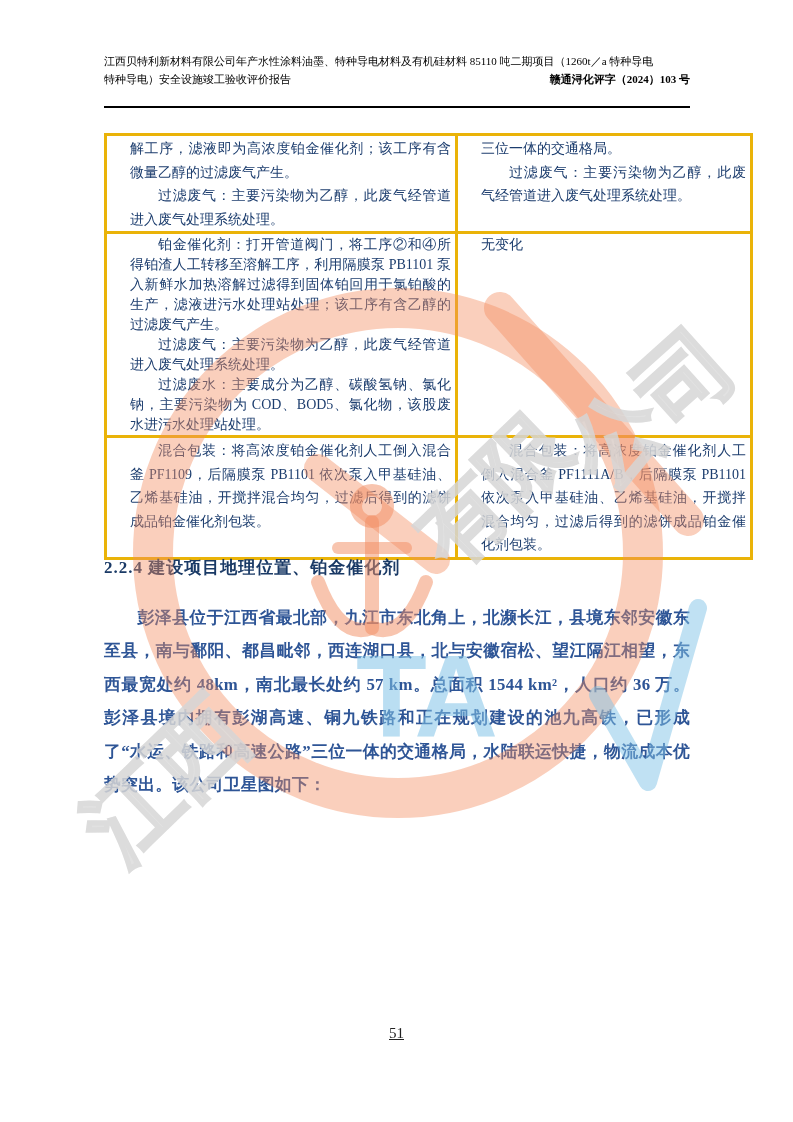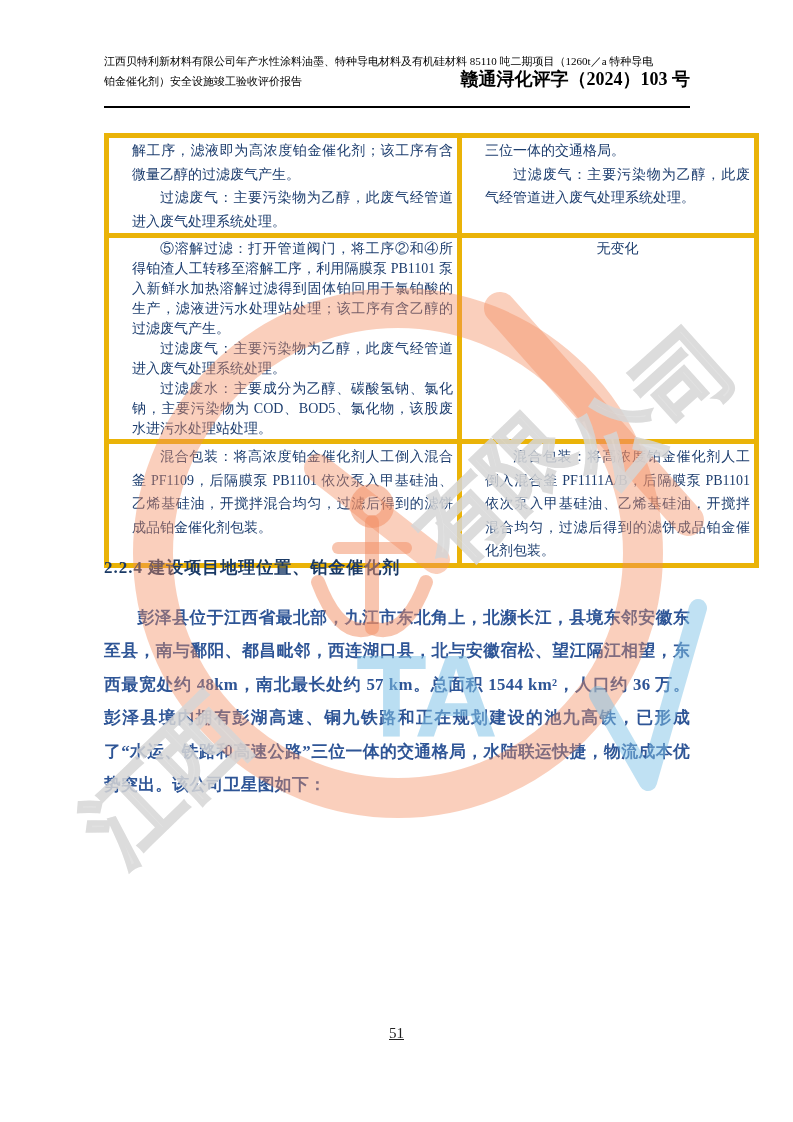--- a/index.html
+++ b/index.html
@@ -8,34 +8,34 @@
     font-family:"Liberation Serif","DejaVu Serif",serif;
   }
   .layer{position:absolute;left:0;top:0;width:793px;height:1122px;}
   .content{z-index:1;}
   .wmlayer{z-index:2;pointer-events:none;}
 
   
   .hdr{position:absolute;left:104px;top:53px;width:586px;font-size:11px;line-height:17.5px;
        color:#000;text-align:justify;}
   .hdr-line3{display:flex;justify-content:space-between;align-items:baseline;}
-  .docnum{font-weight:700;font-size:18px;white-space:nowrap;}
+  .docnum{font-weight:700;font-size:11px;white-space:nowrap;}
   .hdr-rule{position:absolute;left:104px;top:106px;width:586px;height:2px;background:#000;}
 
   
   table.cmp{position:absolute;left:104px;top:133px;width:586px;border-collapse:collapse;
             table-layout:fixed;color:#1C3D6E;font-size:14px;}
-  table.cmp td{border:5px solid #eab308;vertical-align:top;padding:1px 4px 0 23px;overflow:hidden;}
+  table.cmp td{border:3px solid #eab308;vertical-align:top;padding:1px 4px 0 23px;overflow:hidden;}
   td.c-left{width:321px;}
   td.c-right{width:265px;}
   .tp{margin:0;text-align:justify;}
   .ind{text-indent:2em;}
   .lh24{line-height:23.5px;}
   .lh20{line-height:20px;}
-  td.center-cell{vertical-align:middle;text-align:center;line-height:20px;}
+  td.center-cell{vertical-align:middle;text-align:left;line-height:20px;}
 
   
   .sec-h{position:absolute;left:104px;top:556px;width:586px;margin:0;font-size:17px;
          font-weight:700;color:#1A3A66;letter-spacing:1px;}
   .body-p{position:absolute;left:104px;top:601px;width:586px;margin:0;font-size:16.8px;
           line-height:33.4px;letter-spacing:.3px;color:#2E5596;text-align:justify;text-indent:2em;font-weight:bold;}
 
   
   .pageno{position:absolute;left:0;top:1025px;width:793px;text-align:center;
           font-size:15px;color:#222;text-decoration:underline;}
@@ -52,41 +52,41 @@
            color:rgba(130,195,232,0.55);letter-spacing:-4px;}
 </style>
 </head>
 <body>
 
 <div class="layer content">
 
   <div class="hdr">
     <div>江西贝特利新材料有限公司年产水性涂料油墨、特种导电材料及有机硅材料 85110 吨二期项目（1260t／a 特种导电</div>
     <div class="hdr-line3">
-      <span>铂金催化剂）安全设施竣工验收评价报告</span>
+      <span>特种导电）安全设施竣工验收评价报告</span>
       <span class="docnum">赣通浔化评字（2024）103 号</span>
     </div>
   </div>
   <div class="hdr-rule"></div>
 
   <table class="cmp">
     <tbody>
       <tr style="height:95px;">
         <td class="c-left">
           <p class="tp lh24">解工序，滤液即为高浓度铂金催化剂；该工序有含微量乙醇的过滤废气产生。</p>
           <p class="tp lh24 ind">过滤废气：主要污染物为乙醇，此废气经管道进入废气处理系统处理。</p>
         </td>
         <td class="c-right">
           <p class="tp lh24">三位一体的交通格局。</p>
           <p class="tp lh24 ind">过滤废气：主要污染物为乙醇，此废气经管道进入废气处理系统处理。</p>
         </td>
       </tr>
       <tr style="height:202px;">
         <td class="c-left">
-          <p class="tp lh20 ind">⑤溶解过滤：打开管道阀门，将工序②和④所得铂渣人工转移至溶解工序，利用隔膜泵 PB1101 泵入新鲜水加热溶解过滤得到固体铂回用于氯铂酸的生产，滤液进污水处理站处理；该工序有含乙醇的过滤废气产生。</p>
+          <p class="tp lh20 ind">铂金催化剂：打开管道阀门，将工序②和④所得铂渣人工转移至溶解工序，利用隔膜泵 PB1101 泵入新鲜水加热溶解过滤得到固体铂回用于氯铂酸的生产，滤液进污水处理站处理；该工序有含乙醇的过滤废气产生。</p>
           <p class="tp lh20 ind">过滤废气：主要污染物为乙醇，此废气经管道进入废气处理系统处理。</p>
           <p class="tp lh20 ind">过滤废水：主要成分为乙醇、碳酸氢钠、氯化钠，主要污染物为 COD、BOD5、氯化物，该股废水进污水处理站处理。</p>
         </td>
         <td class="c-right center-cell">无变化</td>
       </tr>
       <tr style="height:103px;">
         <td class="c-left">
           <p class="tp lh24 ind">混合包装：将高浓度铂金催化剂人工倒入混合釜 PF1109，后隔膜泵 PB1101 依次泵入甲基硅油、乙烯基硅油，开搅拌混合均匀，过滤后得到的滤饼成品铂金催化剂包装。</p>
         </td>
         <td class="c-right">

